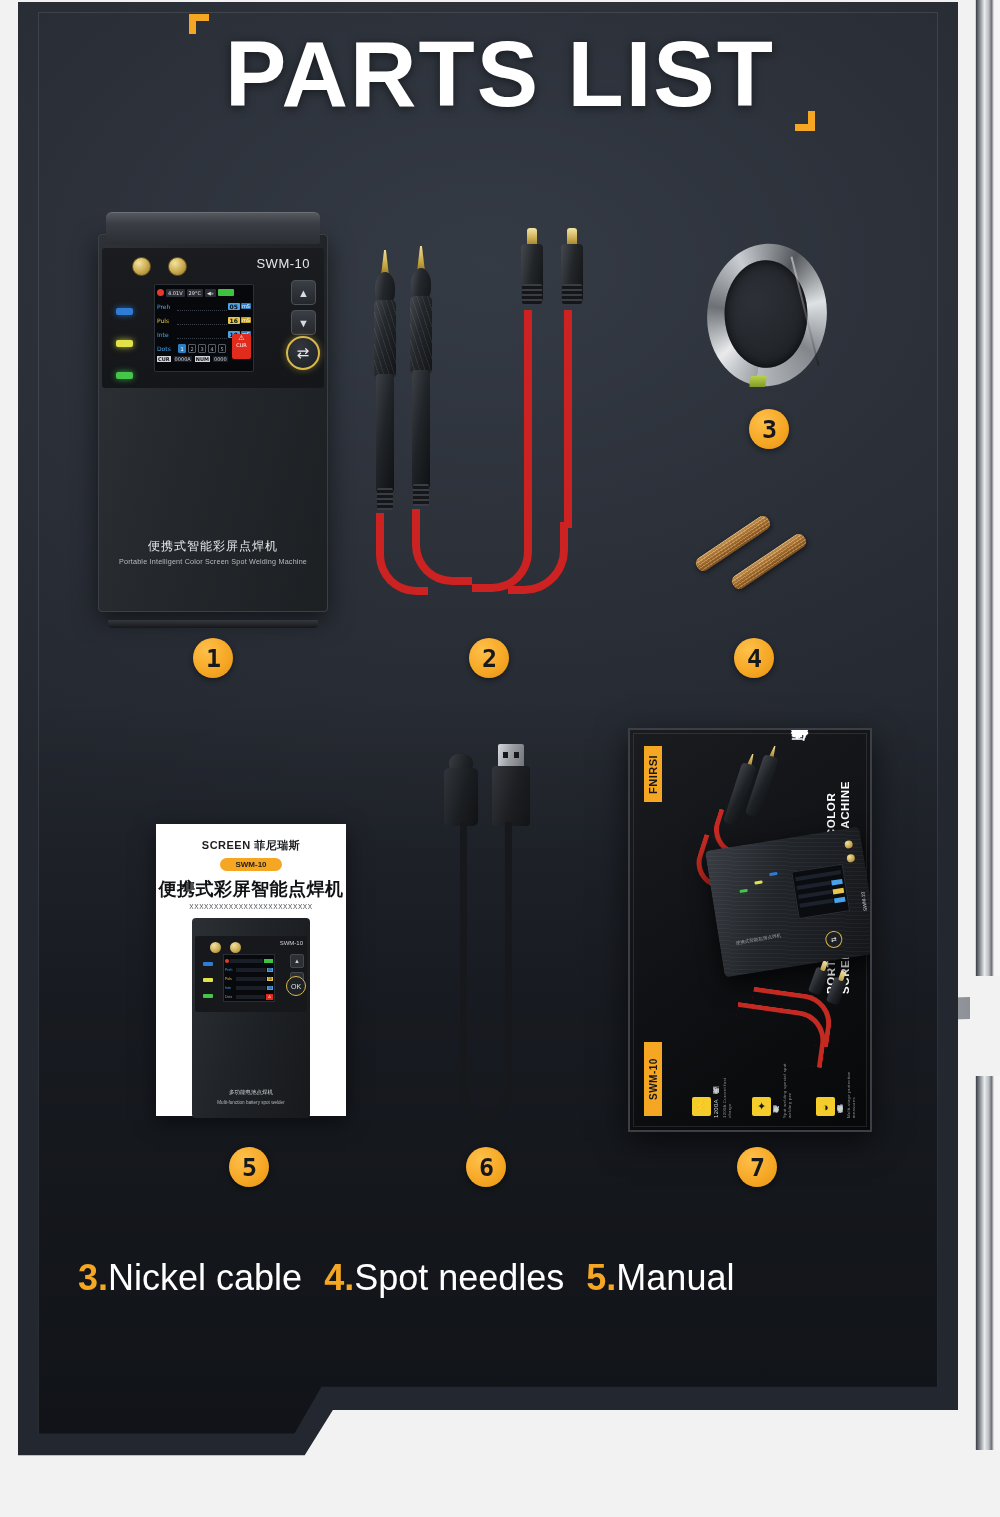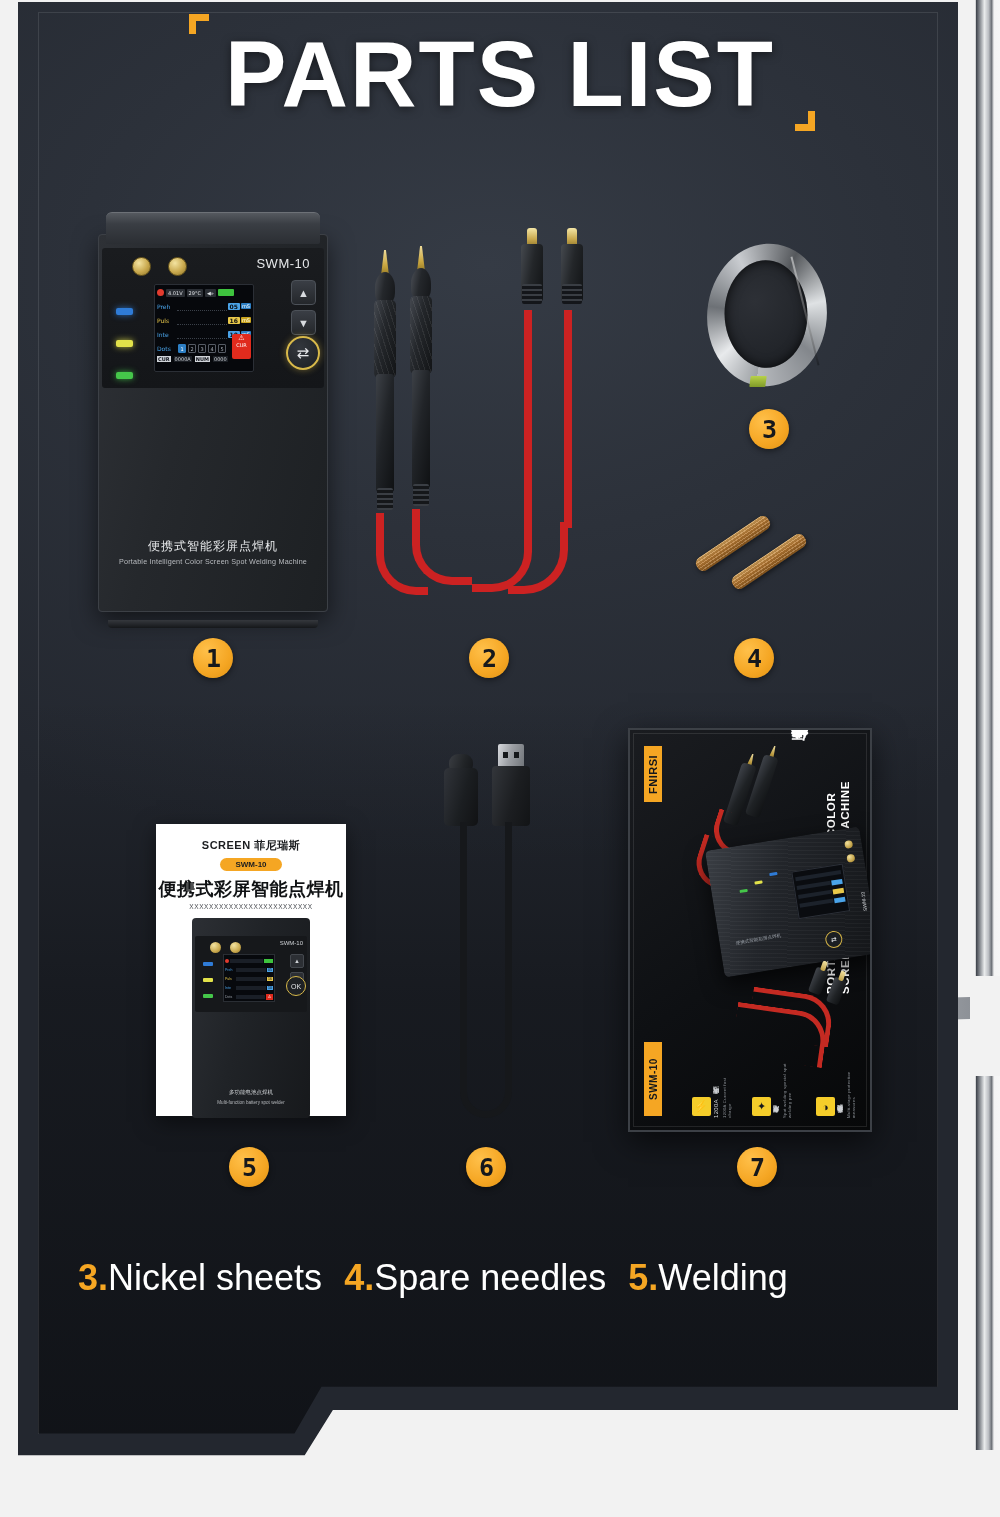--- a/index.html
+++ b/index.html
@@ -602,17 +602,17 @@
     <div class="box-feature" style="left:186px;">
       <div class="box-fi">◑</div>
       <div class="box-ft" style="left:20px; bottom:-2px; height:56px;">多重安全防护措施</div>
       <div class="box-ft sub" style="left:30px; bottom:-2px; height:62px;">Multi-stage protection measures</div>
     </div>
   </div>
   <div class="badge" style="left:737px; top:1147px;">7</div>
 
   <div class="legend">
     <div class="legend-line">
-      <span class="num">3.</span><span>Nickel sheets</span><span class="gap"></span><span class="num">4.</span><span>Spare needles</span><span class="gap"></span><span class="num">5.</span><span>Welding</span>
+      <span class="num">3.</span><span>Nickel cable</span><span class="gap"></span><span class="num">4.</span><span>Spot needles</span><span class="gap"></span><span class="num">5.</span><span>Manual</span>
     </div>
   </div>
 
 </div>
 
 </body></html>

